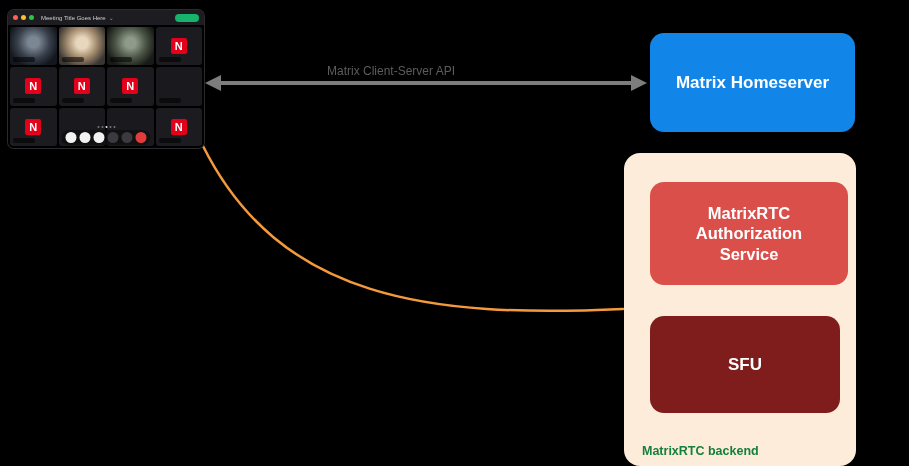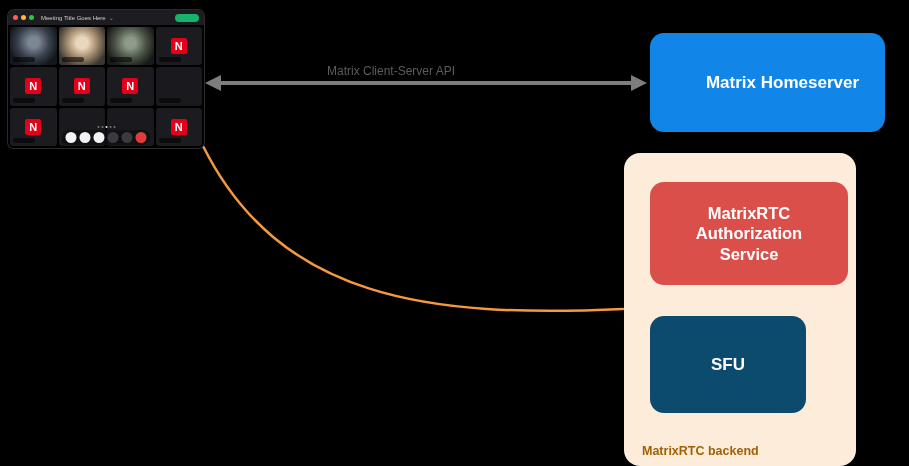--- a/index.html
+++ b/index.html
@@ -18,30 +18,30 @@
   
   .node {
     position: absolute;
     display: flex; align-items: center; justify-content: center;
     text-align: center;
     color: #fff; font-weight: bold;
     border-radius: 14px;
     z-index: 2;
     line-height: 1.25;
   }
-  .homeserver { left: 650px; top: 33px; width: 205px; height: 99px; background: #1186e8; font-size: 17px; padding-left: 30px; }
+  .homeserver { left: 650px; top: 33px; width: 205px; height: 99px; background: #1186e8; font-size: 17px; }
   .backend {
     position: absolute; left: 624px; top: 153px; width: 232px; height: 313px;
     background: #fcecd9; border-radius: 16px; z-index: 2;
   }
   .auth { left: 26px; top: 29px; width: 198px; height: 103px; background: #db4f4b; font-size: 16.5px; padding: 0 40px; box-sizing: border-box; }
-  .sfu  { left: 26px; top: 163px; width: 156px; height: 97px; background: #0c4a6e; font-size: 17px; justify-content: center; }
+  .sfu  { left: 26px; top: 163px; width: 190px; height: 97px; background: #7f1d1d; font-size: 17px; justify-content: center; }
   .backend-label {
     position: absolute; left: 18px; bottom: 8px;
-    color: #a16207; font-weight: bold; font-size: 12.5px; text-align: right;
+    color: #15803d; font-weight: bold; font-size: 12.5px; text-align: right;
   }
   .arrow-label {
     position: absolute; left: 327px; top: 64px; width: 200px;
     text-align: left; color: #5c5c5c; font-size: 12px; font-weight: 500;
     z-index: 2;
   }
   
   .app-window {
     position: absolute; left: 8px; top: 10px; width: 196px; height: 138px;
     border-radius: 6px; overflow: hidden; background: #101012;

